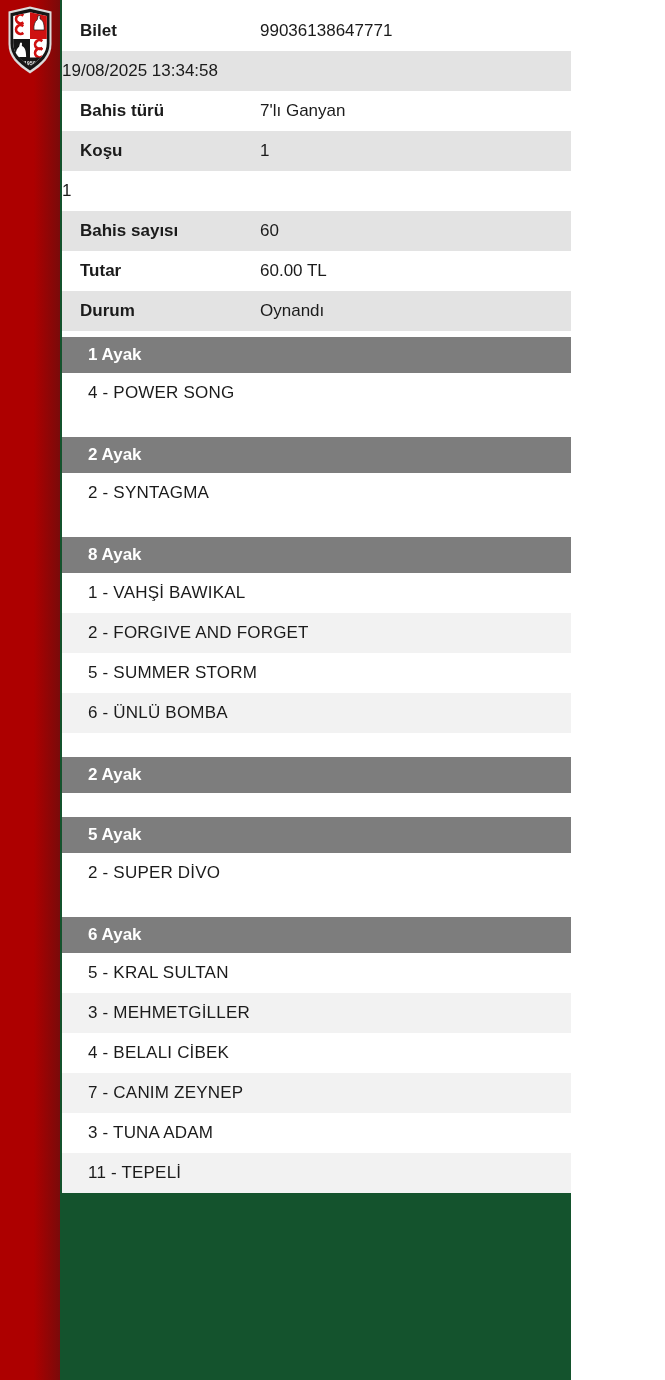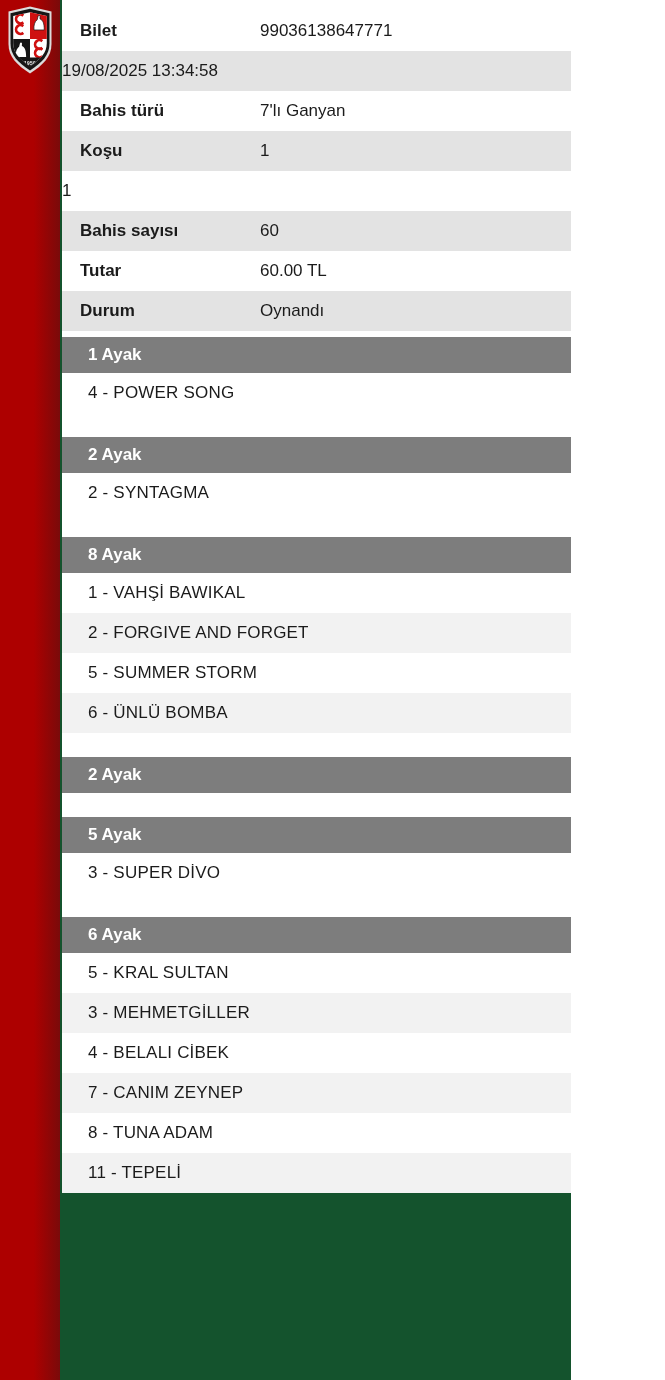--- a/index.html
+++ b/index.html
@@ -189,36 +189,36 @@
 </div>
   </section>
 
   <section class="leg">
     <header class="leg-header">2 Ayak</header>
   </section>
 
   <section class="leg">
     <header class="leg-header">5 Ayak</header>
     <div class="leg-rows">
-  <div class="horse-row">3 - SUPER DİVO</div>
+  <div class="horse-row">2 - SUPER DİVO</div>
 </div>
   </section>
 
   <section class="leg">
     <header class="leg-header">6 Ayak</header>
     <div class="leg-rows">
   <div class="horse-row">5 - KRAL SULTAN</div>
 
   <div class="horse-row">3 - MEHMETGİLLER</div>
 
   <div class="horse-row">4 - BELALI CİBEK</div>
 
   <div class="horse-row">7 - CANIM ZEYNEP</div>
 
-  <div class="horse-row">8 - TUNA ADAM</div>
+  <div class="horse-row">3 - TUNA ADAM</div>
 
   <div class="horse-row">11 - TEPELİ</div>
 </div>
   </section>
 </div>
   </main>
 
 </div>
 
 </body></html>

